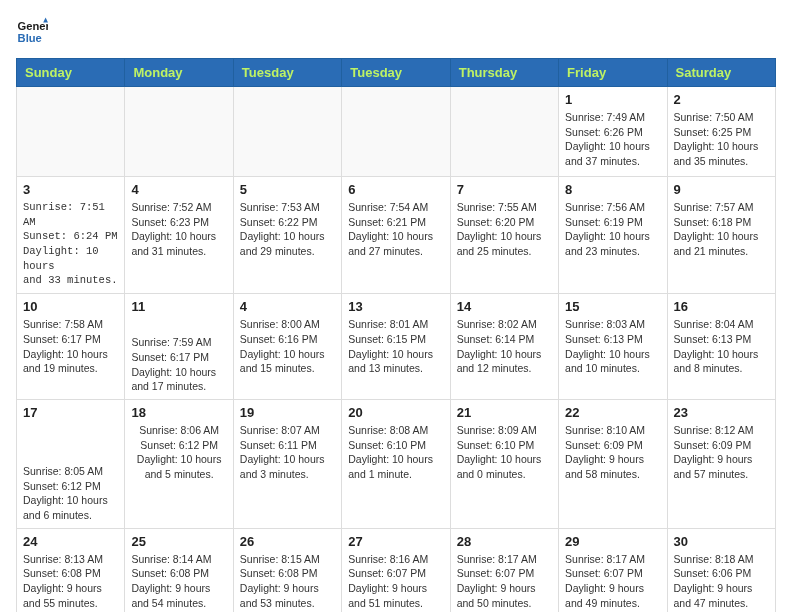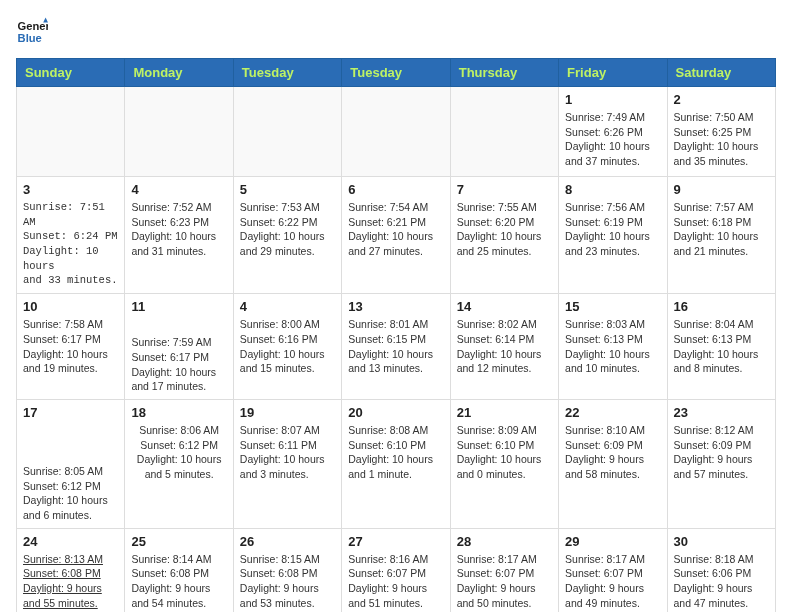--- a/index.html
+++ b/index.html
@@ -281,21 +281,21 @@
           <span class="day-number">23</span>
           <div class="day-info" style="white-space: pre-line;">Sunrise: 8:12 AM
 Sunset: 6:09 PM
 Daylight: 9 hours
 and 57 minutes.</div>
         </td>
       </tr>
       <tr>
         <td>
           <span class="day-number">24</span>
-          <div class="day-info" style="white-space: pre-line; text-decoration: underline;">Sunrise: 8:13 AM
+          <div class="day-info" style="white-space: pre-line;">Sunrise: 8:13 AM
 Sunset: 6:08 PM
 Daylight: 9 hours
 and 55 minutes.</div>
         </td>
         <td>
           <span class="day-number">25</span>
           <div class="day-info" style="white-space: pre-line;">Sunrise: 8:14 AM
 Sunset: 6:08 PM
 Daylight: 9 hours
 and 54 minutes.</div>

